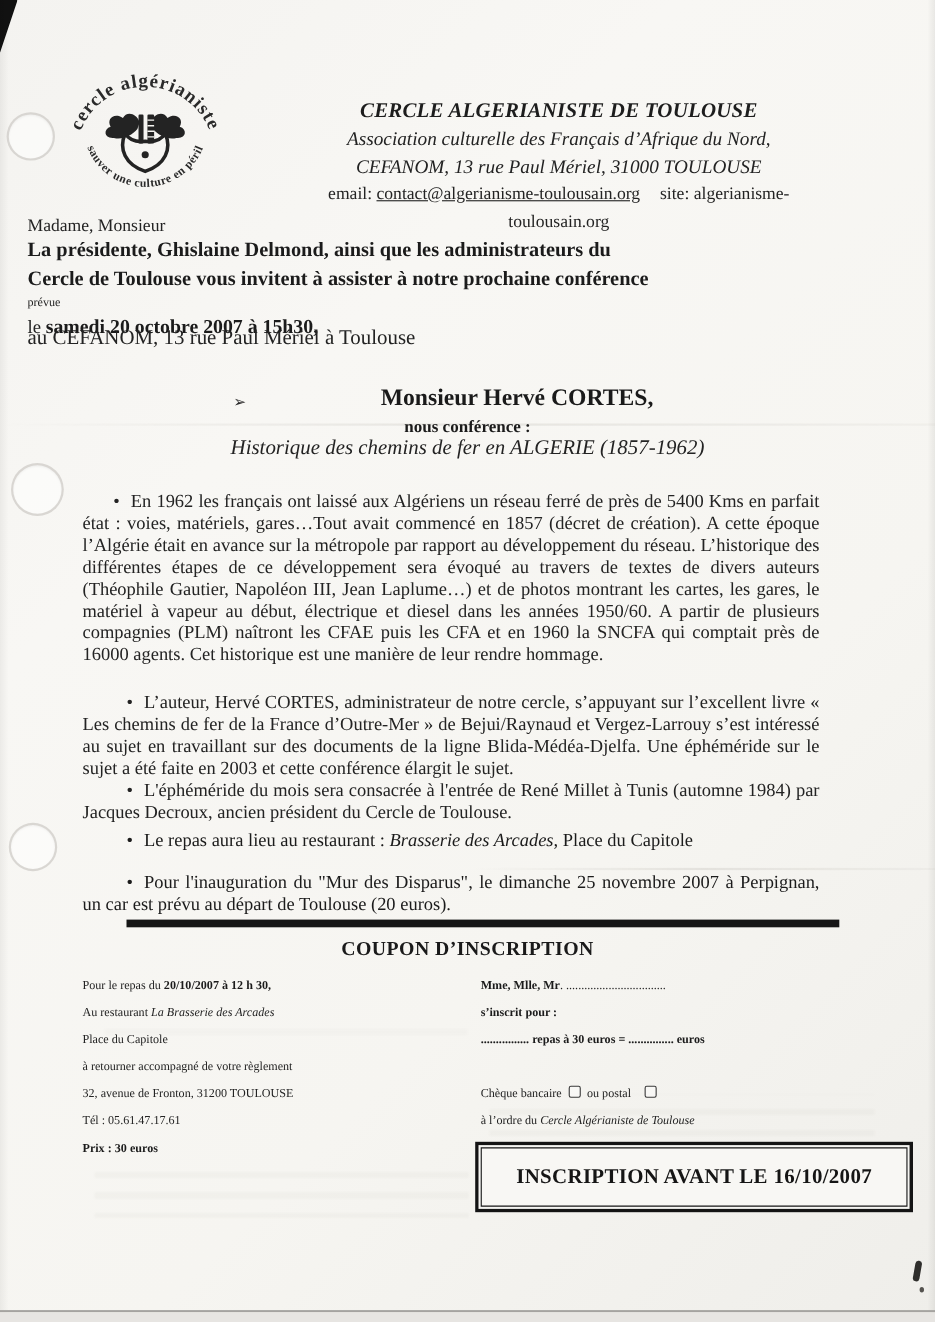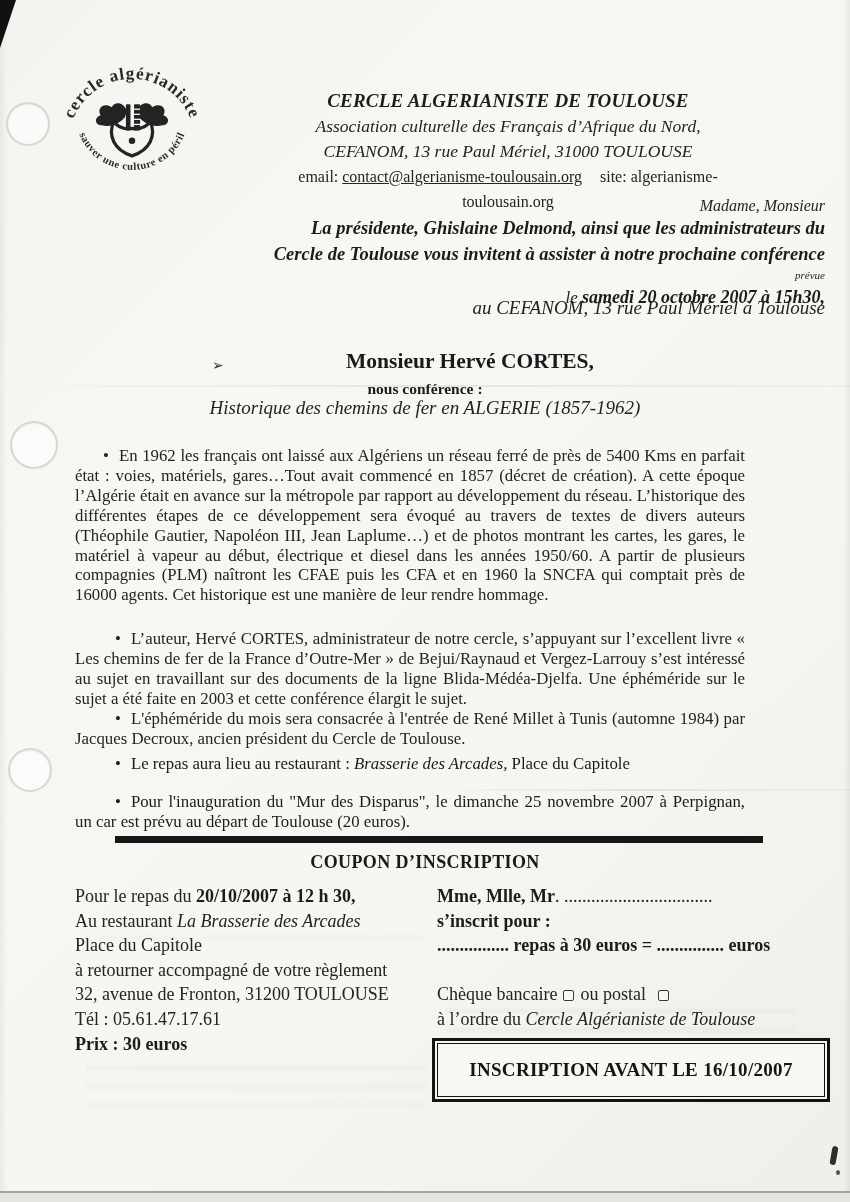--- a/index.html
+++ b/index.html
@@ -27,21 +27,21 @@
     background:repeating-linear-gradient(180deg,rgba(0,0,0,0) 0 13px,rgba(105,100,85,0.07) 13px 19px);}
   
   .logo{position:absolute;left:56px;top:56px;width:152px;height:148px;}
   .header-text{position:absolute;left:256px;top:88px;width:504px;text-align:center;}
   .org-name{font-size:19px;font-weight:bold;font-style:italic;line-height:26px;letter-spacing:0.2px;color:#1d1d1d;}
   .org-sub{font-size:17.5px;font-style:italic;line-height:25px;}
   .org-mail{font-size:16px;line-height:25px;}
   .org-mail .mail{text-decoration:underline;}
   .org-mail .site-label{margin-left:18px;}
   
-  .center-block{position:absolute;left:25px;width:800px;text-align:right;font-style:italic;}
+  .center-block{position:absolute;left:25px;width:800px;text-align:left;}
   .salutation{top:197px;font-size:16px;}
   .invite1{top:218px;font-size:18.5px;font-weight:bold;color:#1b1b1b;}
   .invite2{top:244px;font-size:18.5px;font-weight:bold;color:#1b1b1b;}
   .prevue{top:269px;font-size:11px;}
   .dateline{top:287px;font-size:17px;}
   .dateline b{font-size:18px;color:#1b1b1b;}
   .venue{top:297px;font-size:19px;}
   
   .speaker-wrap{position:absolute;left:85px;top:347px;width:770px;text-align:center;}
   .speaker-name{font-size:21.5px;font-weight:bold;color:#1a1a1a;line-height:28px;}
@@ -59,21 +59,21 @@
   .b-bold{font-weight:normal;color:#1b1b1b;}
   .p1{top:446px;}
   .p2{top:629px;}
   .p3{top:709px;}
   .b4{top:754px;text-indent:40px;}
   .b5{top:792px;}
   .sep-bar{position:absolute;left:115px;top:836px;width:648px;height:7px;background:#161616;}
   .coupon-title{position:absolute;left:30px;top:852px;width:790px;text-align:center;
     font-size:18px;font-weight:bold;letter-spacing:0.4px;color:#1a1a1a;}
   
-  .col{position:absolute;font-size:18px;}
+  .col{position:absolute;font-size:11px;}
   .col .cline{height:24.6px;line-height:24.6px;white-space:nowrap;}
   .col-left{left:75px;top:884px;width:355px;}
   .col-right{left:437px;top:884px;width:400px;}
   .bold{font-weight:bold;color:#1b1b1b;}
   .ital{font-style:italic;}
   .checkbox{display:inline-block;width:9px;height:9px;border:1.6px solid #3a3a3a;border-radius:2px;
     margin:0 6px;vertical-align:-1px;background:rgba(255,255,255,0.4);}
   .checkbox.second{margin-left:12px;}
   
   .deadline-box{position:absolute;left:432px;top:1038px;width:392px;height:58px;

